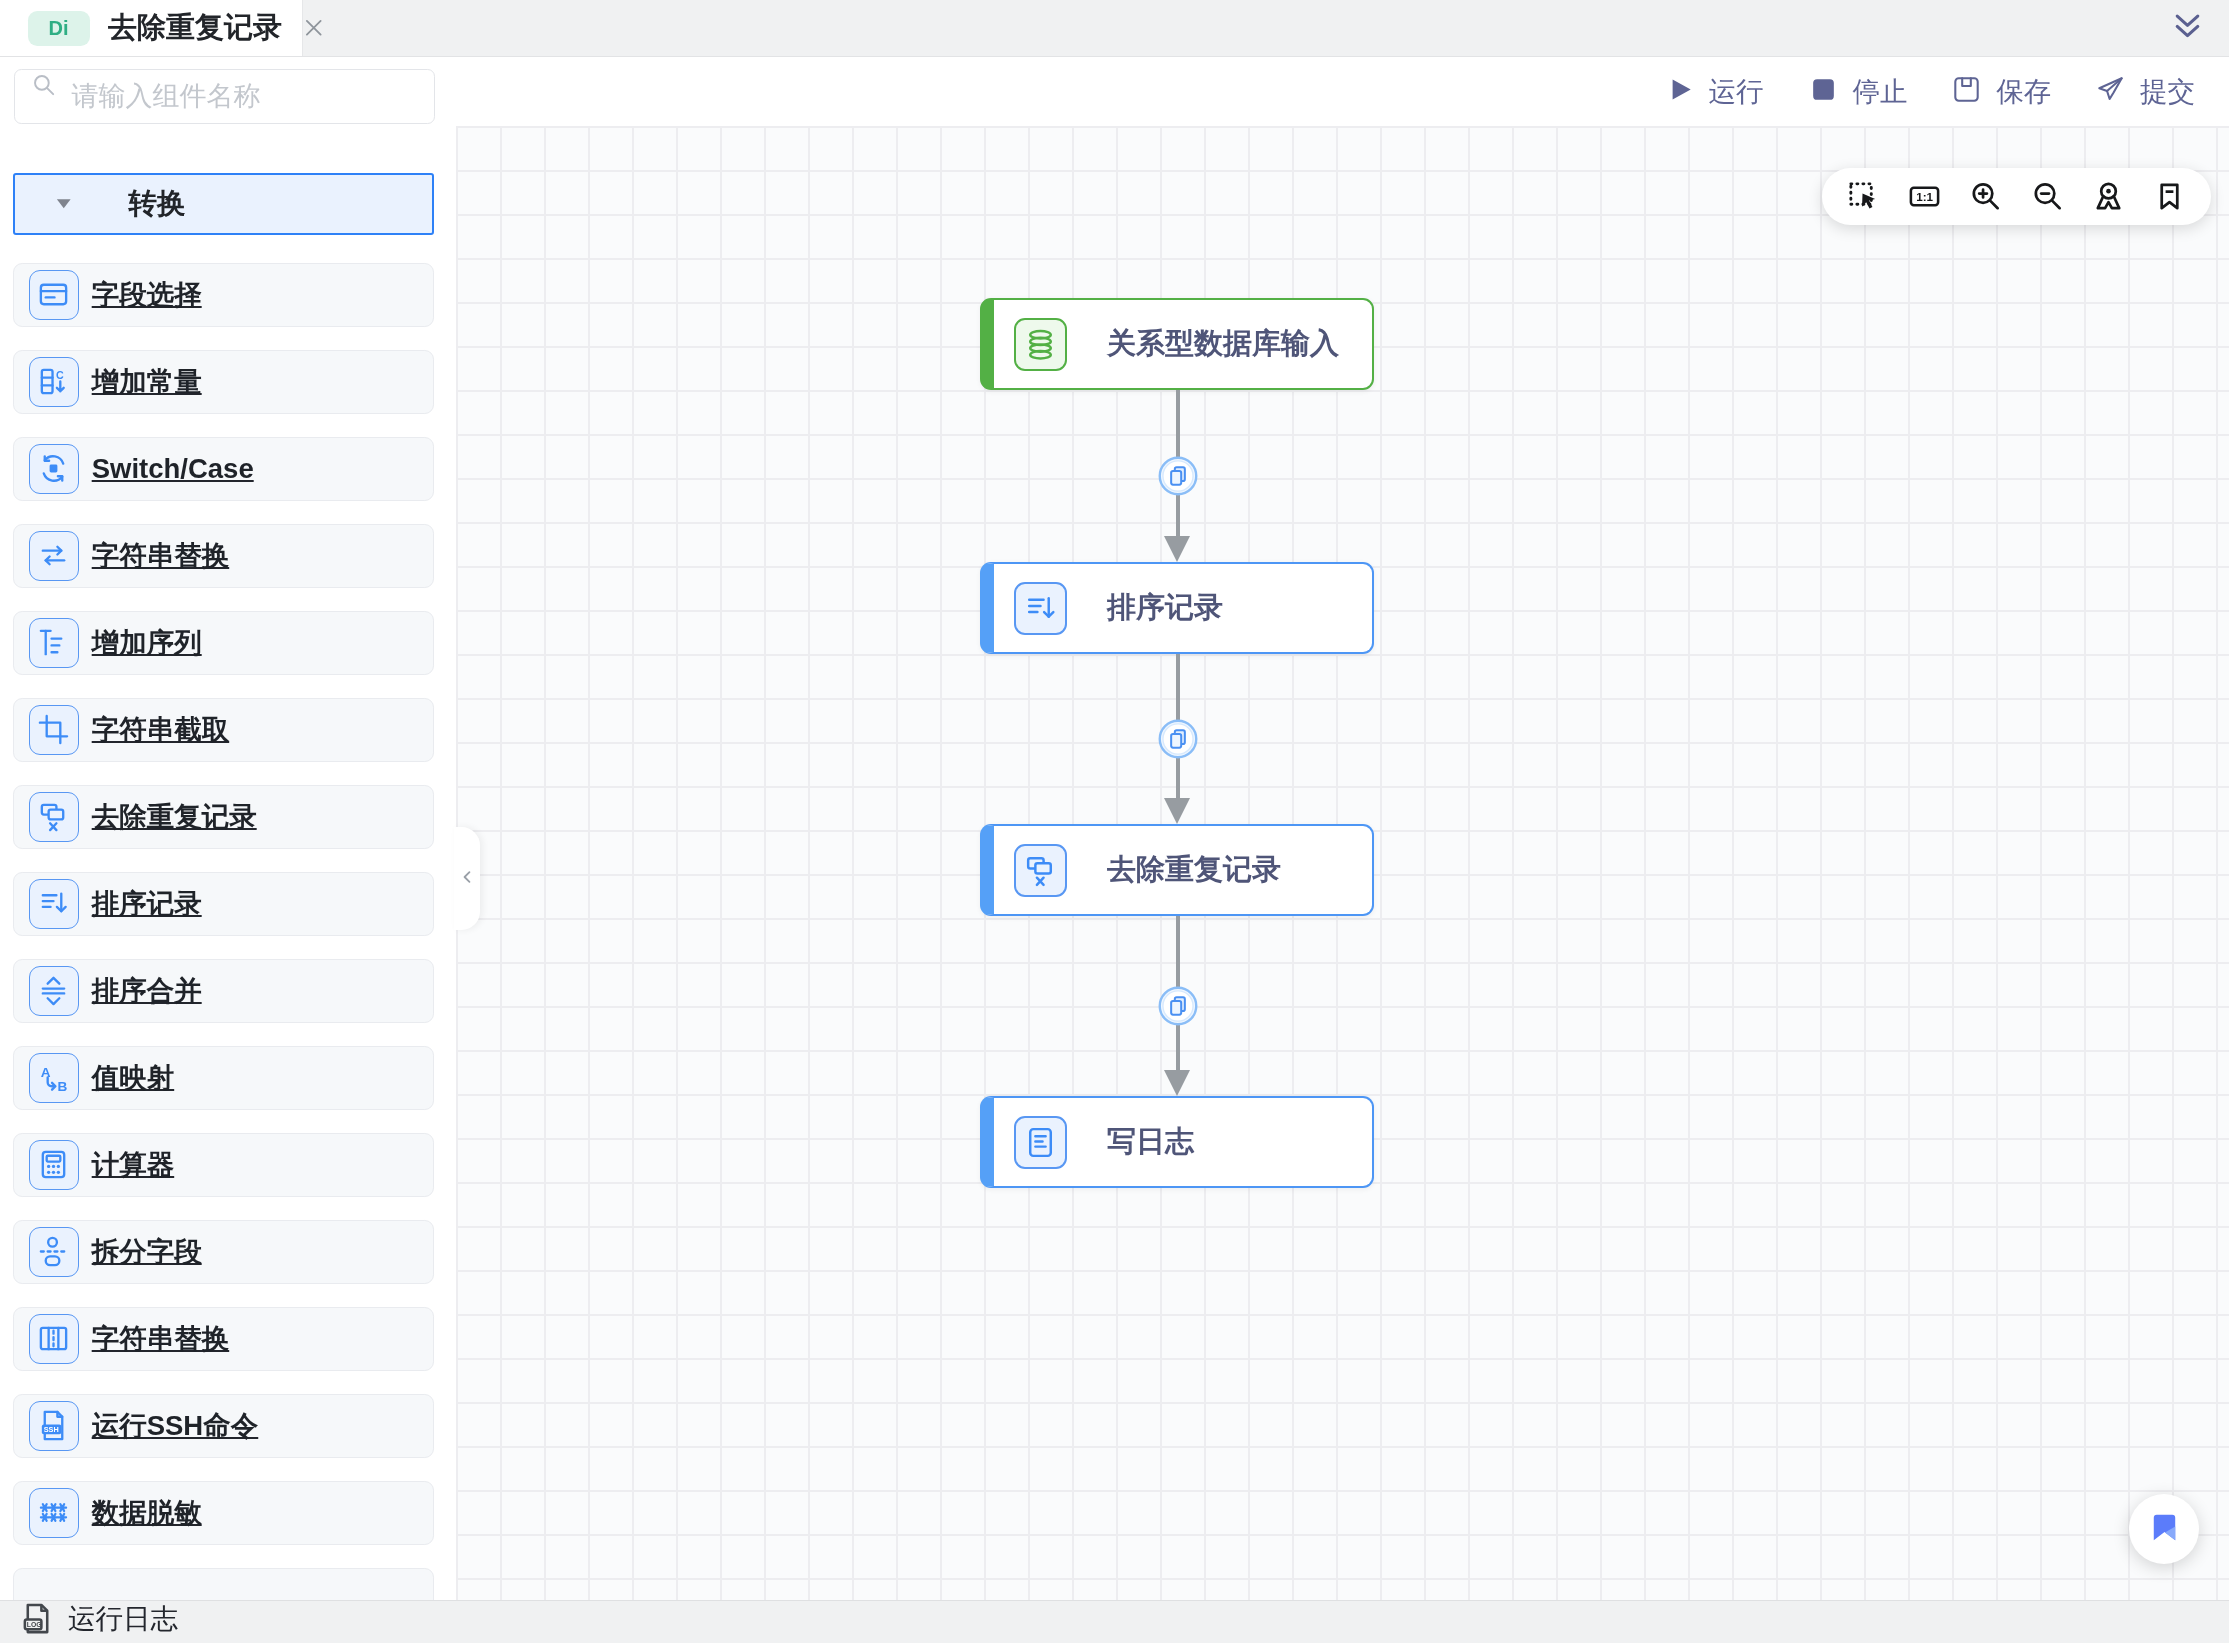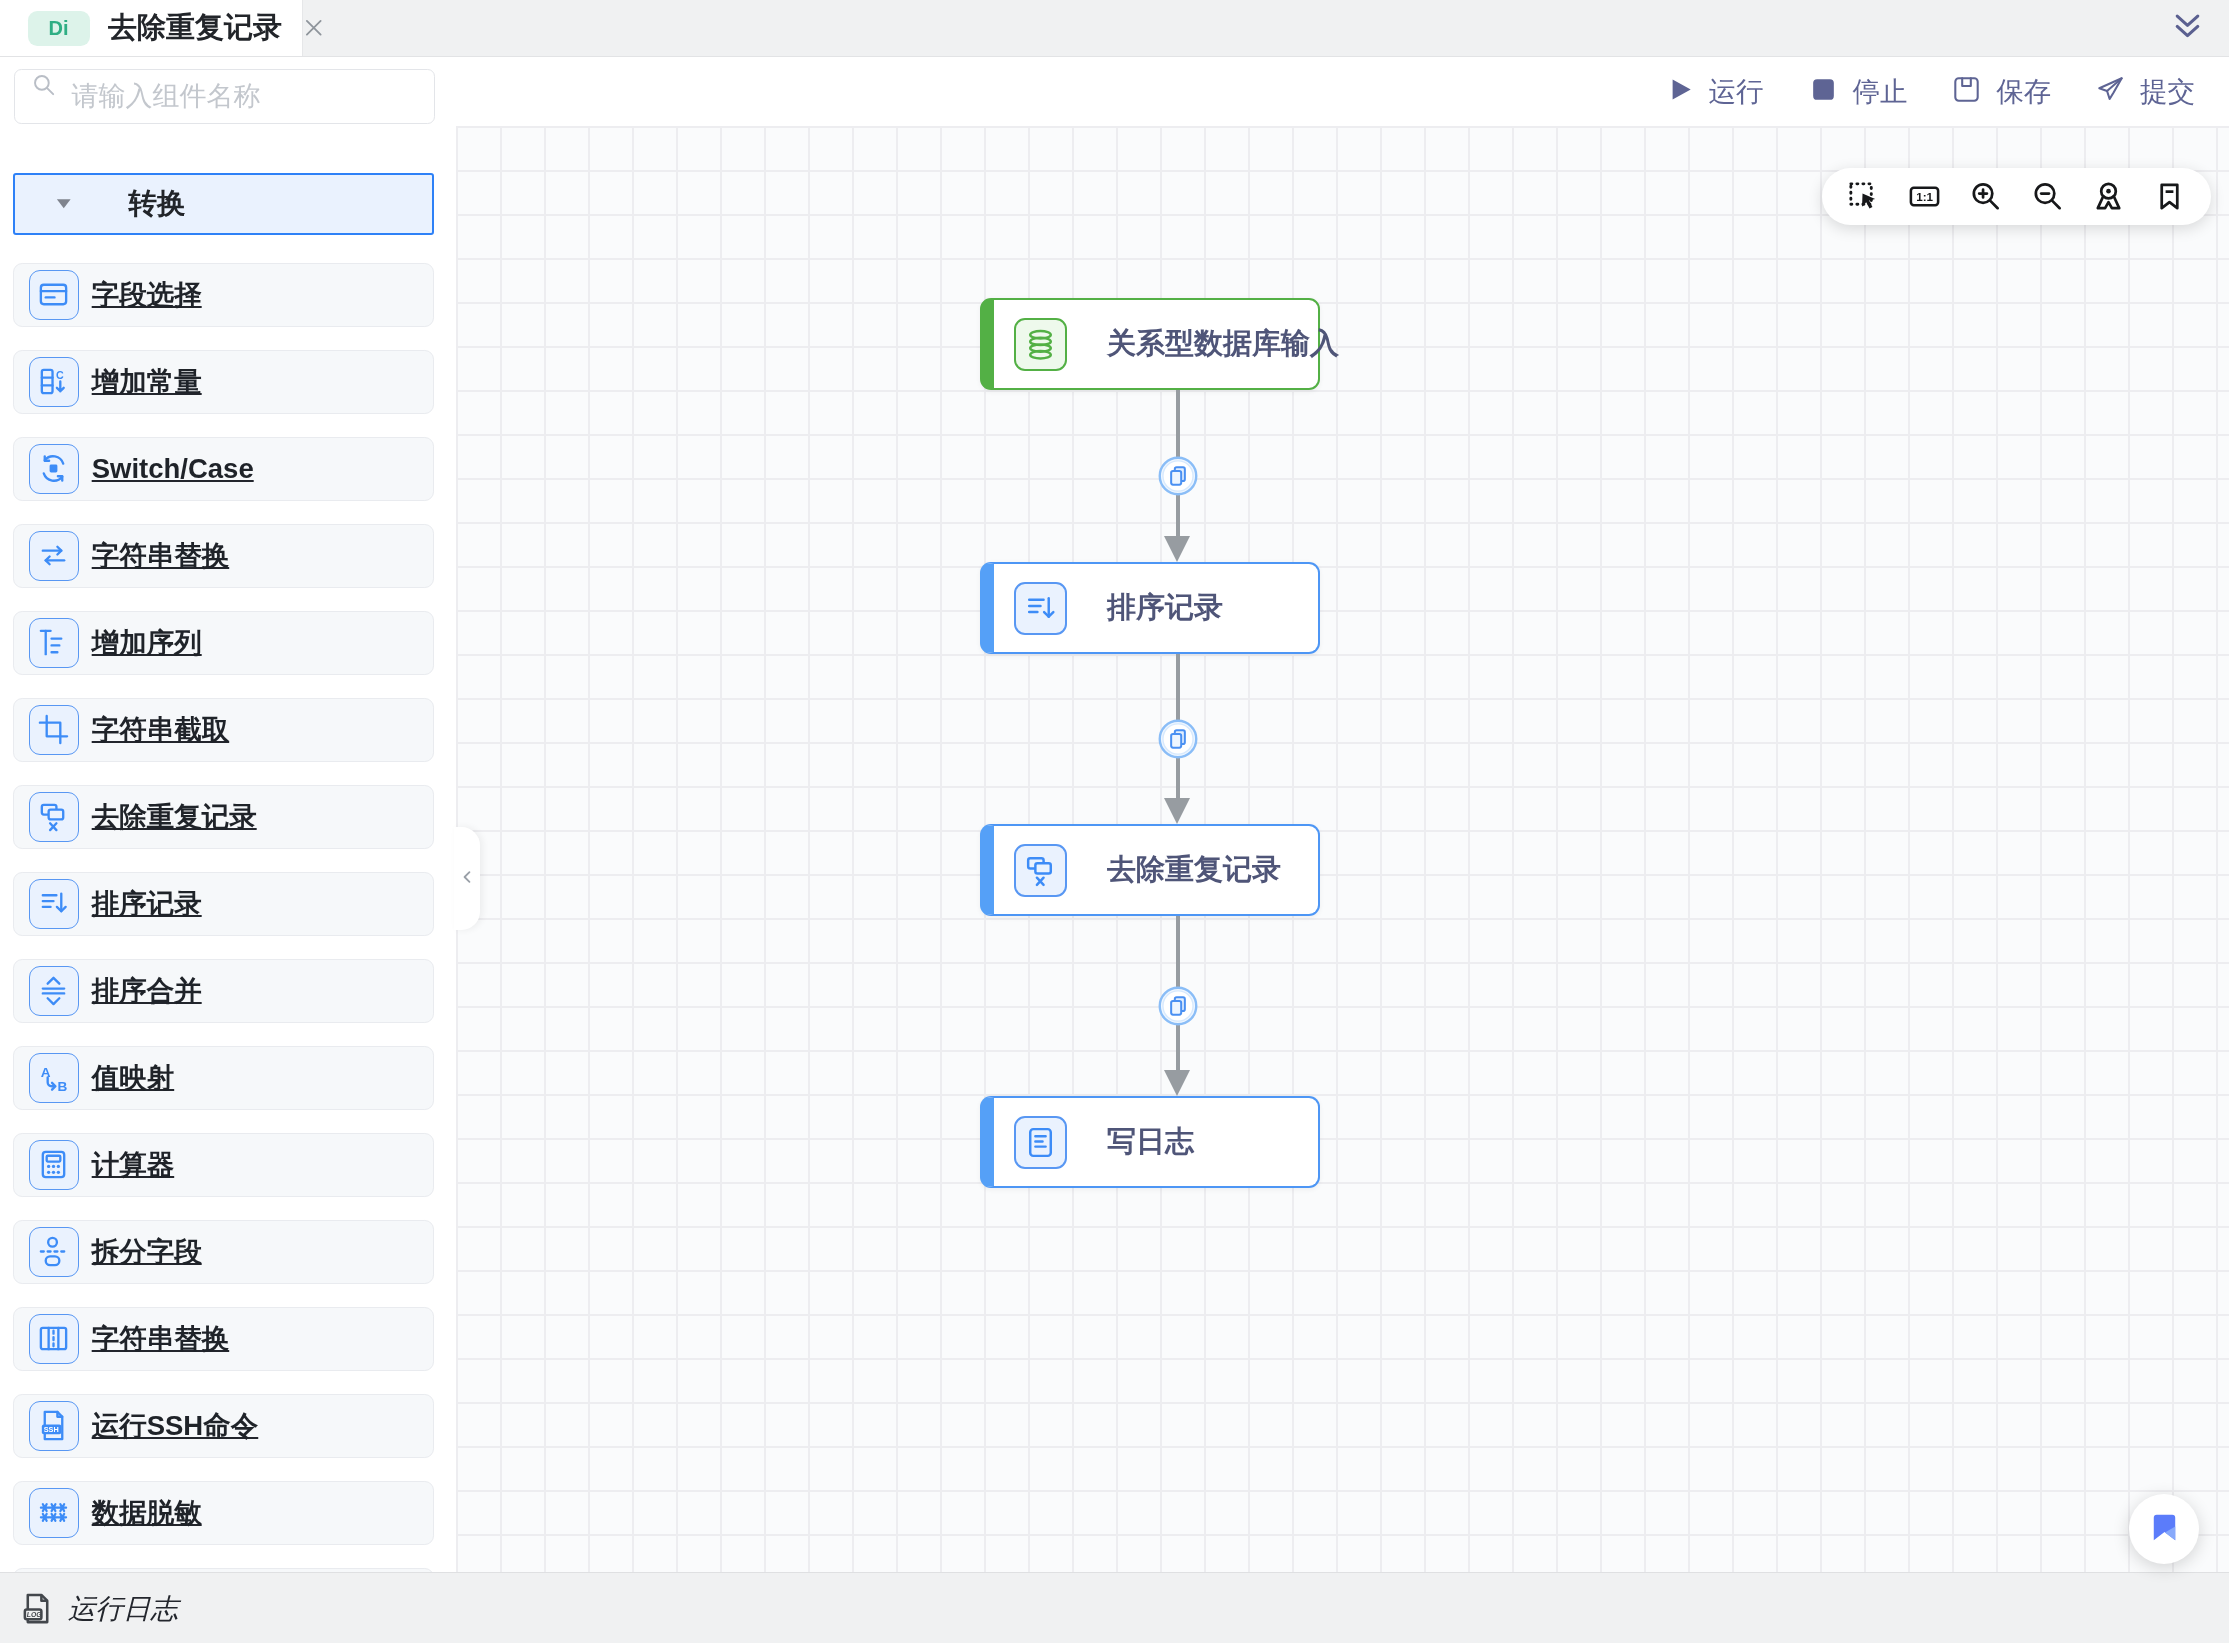--- a/index.html
+++ b/index.html
@@ -85,21 +85,21 @@
   
   .canvas {
     flex: 1; position: relative; min-width: 0;
     background-color: #fafbfc;
     background-image:
       linear-gradient(#ededf0 1.8px, transparent 1.8px),
       linear-gradient(90deg, #ededf0 1.8px, transparent 1.8px);
     background-size: 44px 44px;
   }
   .node {
-    position: absolute; left: 524px; width: 340px; height: 92px;
+    position: absolute; left: 524px; width: 394px; height: 92px;
     background: #fff; border-radius: 11px;
     display: flex; align-items: center; padding-left: 20px; gap: 40px;
     box-shadow: 0 1.8px 5.5px rgba(0,0,0,.05); cursor: pointer;
   }
   .node.blue  { border: 2.8px solid #4d96f5; border-left: 14.7px solid #55a0f7; }
   .node.green { border: 2.8px solid var(--green); border-left: 14.7px solid var(--green); }
   .node-icon {
     width: 53px; height: 53px; flex: none; border-radius: 11px;
     display: flex; align-items: center; justify-content: center;
   }
@@ -136,22 +136,22 @@
 
   .fab {
     position: absolute; left: 1673px; top: 1368px; width: 70px; height: 70px;
     border-radius: 50%; background: #fff; box-shadow: 0 3.7px 16.5px rgba(0,0,0,.16);
     display: flex; align-items: center; justify-content: center; cursor: pointer;
   }
   .fab svg { width: 39px; height: 39px; }
 
   
   .bottombar {
-    height: 72px; flex: none; background: #f0f1f2; border-top: 1.8px solid #dfe0e2;
-    display: flex; align-items: center; padding-left: 20px; gap: 13px; font-style: italic;
+    height: 44px; flex: none; background: #f0f1f2; border-top: 1.8px solid #dfe0e2;
+    display: flex; align-items: flex-start; padding-left: 20px; gap: 13px;
   }
   .bottombar .log-icon { width: 35px; height: 35px; color: #43474c; }
   .bottombar .log-icon svg { width: 35px; height: 35px; }
   .bottombar .blabel { font-size: 27.5px; color: #23262d; }
 </style>
 </head>
 <body>
 
 <div class="app">
 

